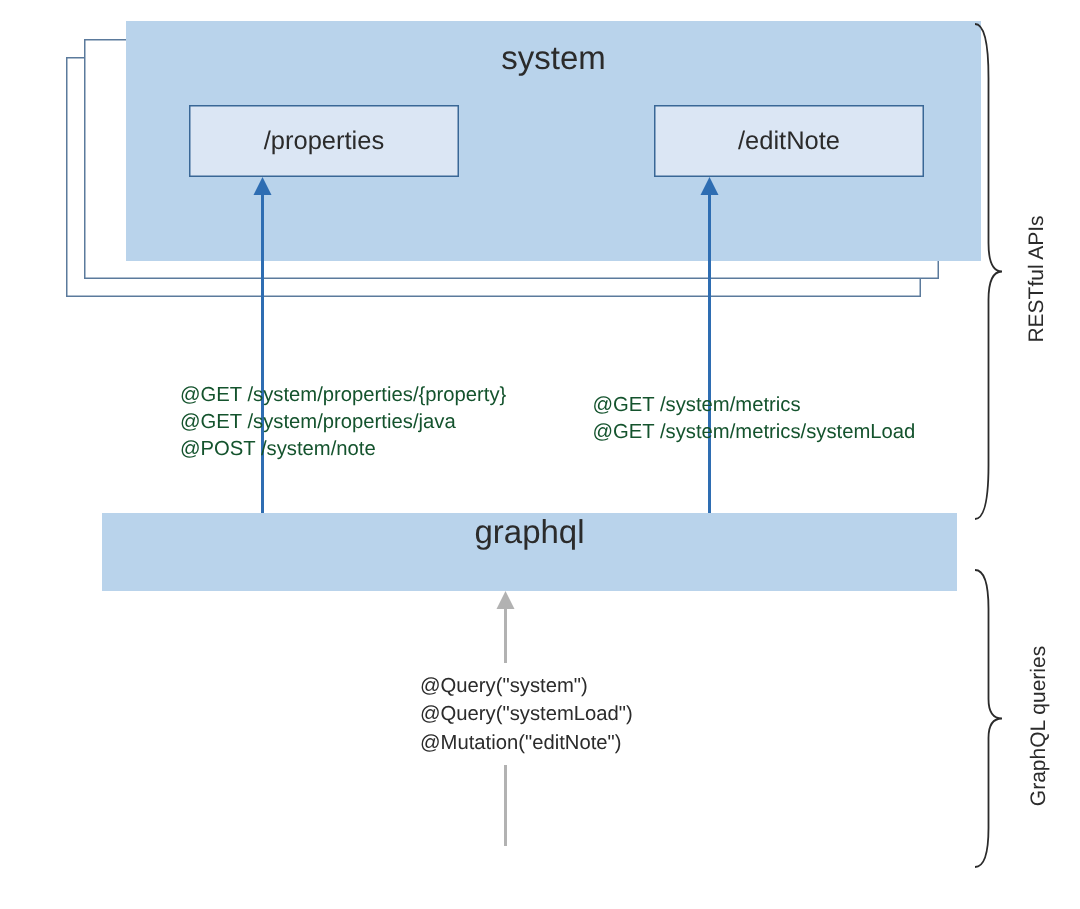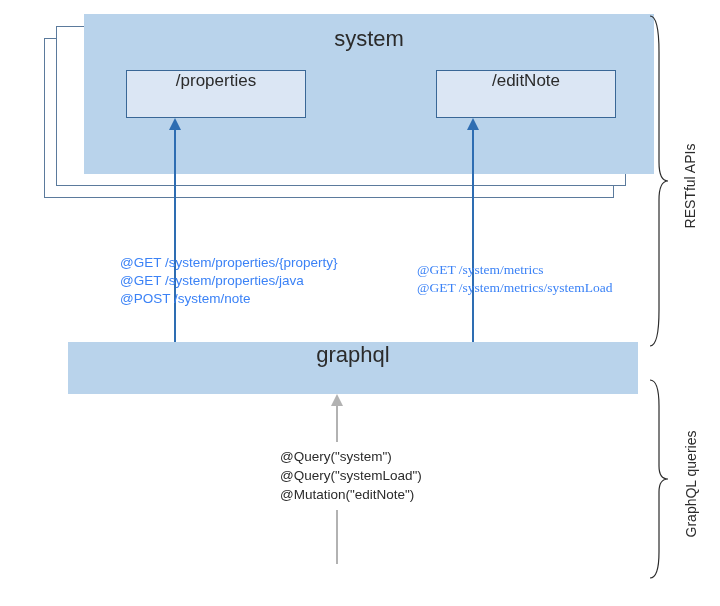--- a/index.html
+++ b/index.html
@@ -36,21 +36,21 @@
       color: #2b2b2b;
     }
     .resource-box {
       position: absolute;
       top: 56px;
       width: 180px;
       height: 48px;
       border: 1.5px solid #396796;
       background: #dbe6f4;
       display: flex;
-      align-items: flex-start;
+      align-items: center;
       justify-content: center;
       font-size: 17px;
       color: #2b2b2b;
     }
     .resource-box.properties { left: 42px; }
     .resource-box.metrics { left: 352px; }
     .arrow-line {
       position: absolute;
       width: 2px;
       background: #2e6db2;
@@ -63,25 +63,25 @@
       border-left: 6px solid transparent;
       border-right: 6px solid transparent;
       border-bottom: 12px solid #2e6db2;
     }
     .arrow-head.h1 { left: 169px; top: 118px; }
     .arrow-head.h2 { left: 467px; top: 118px; }
     .api-text {
       position: absolute;
       font-size: 13.5px;
       line-height: 1.35;
-      color: #3b82f6;
+      color: #14532d;
       white-space: pre;
     }
     .api-text.left { left: 120px; top: 254px; }
-    .api-text.right { left: 417px; top: 261px; font-family: Liberation Serif, serif; }
+    .api-text.right { left: 395px; top: 261px; }
     .graphql-box {
       position: absolute;
       left: 68px;
       top: 342px;
       width: 570px;
       height: 52px;
       background: #b9d3eb;
       display: flex;
       justify-content: center;
       font-size: 22px;

